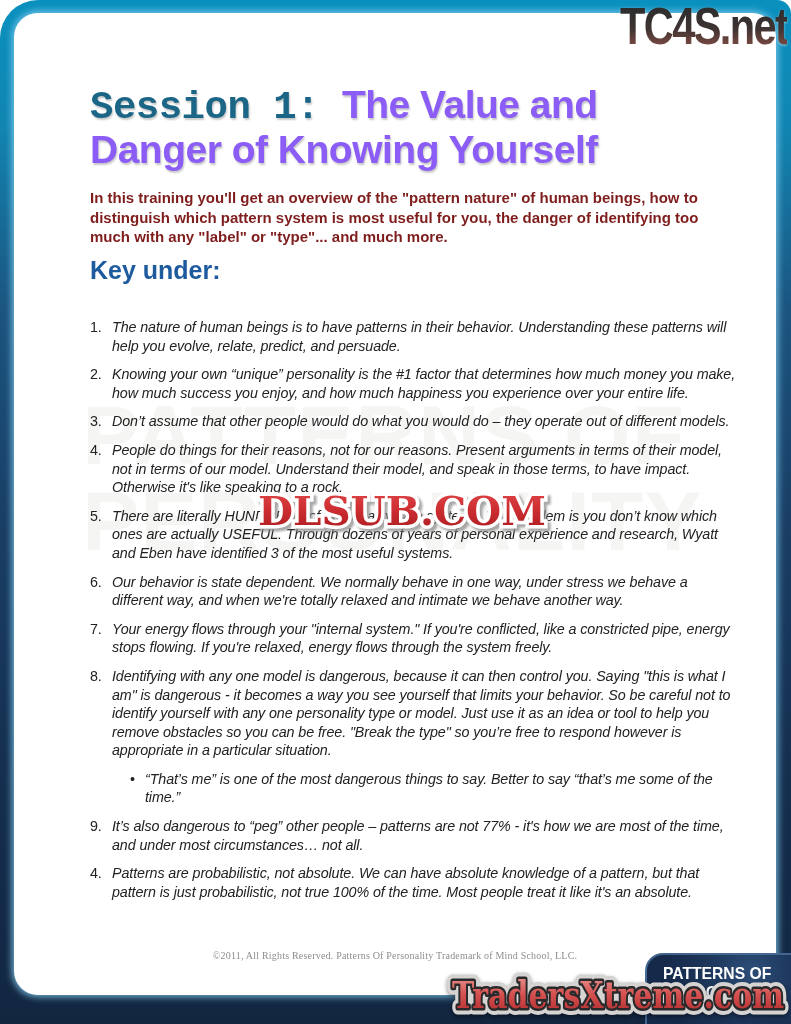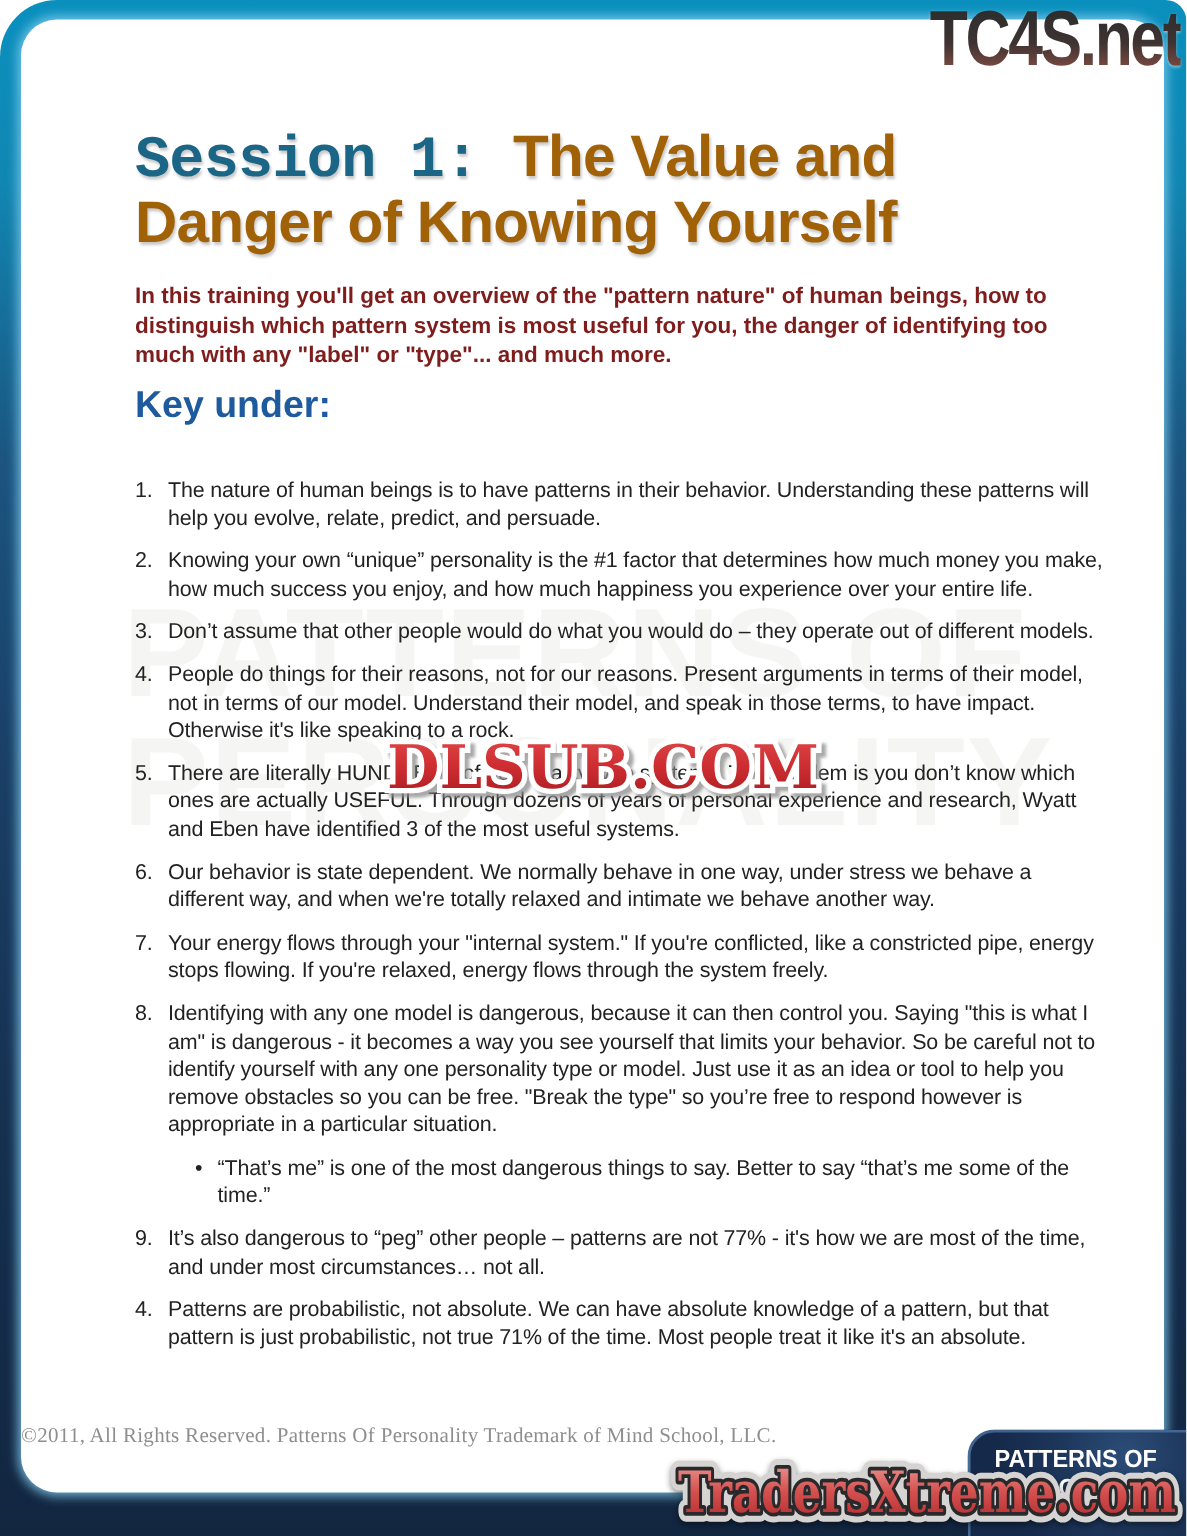--- a/index.html
+++ b/index.html
@@ -12,33 +12,33 @@
   .page{position:absolute;left:14px;top:13px;right:15px;bottom:29px;background:#ffffff;
         border-radius:24px;box-shadow:0 0 7px 2px rgba(130,205,240,.85);}
   
   .bg-mark{position:absolute;left:82px;top:392px;font-weight:800;font-size:84px;line-height:86px;
            letter-spacing:1px;color:rgba(80,65,35,0.055);transform:scaleX(1.02);transform-origin:left top;
            white-space:nowrap;z-index:1;}
   .content{position:absolute;inset:0;z-index:2;}
   .title{position:absolute;left:90px;top:84px;font-weight:700;font-size:39px;line-height:41px;
          letter-spacing:-0.5px;text-shadow:1px 2px 2px rgba(0,0,0,0.22);}
   .title .teal{color:#1b6587;font-family:Liberation Mono, monospace;}
-  .title .blue{color:#a16207;}
+  .title .blue{color:#8b5cf6;}
   .intro{position:absolute;left:90px;top:188px;width:650px;font-weight:700;font-size:15px;
          line-height:19.5px;color:#7f1d1d;}
   .keypoints-h{position:absolute;left:90px;top:256px;font-weight:700;font-size:25px;color:#1d5a9e;}
   .kp-list{position:absolute;left:90px;top:318px;width:648px;font-size:14.3px;line-height:18.6px;
            color:#222222;letter-spacing:-0.1px;}
   .kp-item{display:flex;margin-bottom:10px;}
   .kp-num{flex:0 0 22px;}
-  .kp-text{flex:1;}
+  .kp-text{flex:1;font-style:italic;}
   .kp-sub{display:flex;margin:0 0 10px 40px;}
   .kp-bullet{flex:0 0 15px;}
-  .copyright{position:absolute;left:14px;right:15px;top:950px;text-align:left;
-             font-family:"Liberation Serif",serif;font-size:14px;color:#8e8e8e;letter-spacing:0.2px;}
+  .copyright{position:absolute;left:14px;right:15px;top:950px;text-align:center;
+             font-family:"Liberation Serif",serif;font-size:10px;color:#8e8e8e;letter-spacing:0.2px;}
   
   .logo-box{position:absolute;left:645px;top:953px;right:0;bottom:0;z-index:3;
             background:radial-gradient(circle at 72% 22%,#2c4d78 0%,#1c3559 40%,#15294a 75%);
             border-top:2px solid rgba(120,170,220,.45);border-left:2px solid rgba(120,170,220,.45);
             border-radius:18px 0 0 0;color:#ffffff;font-weight:700;}
   .logo-box .l1,.logo-box .l2{margin-left:16px;font-size:16.5px;line-height:19px;transform:scaleX(.95);
             transform-origin:left;white-space:nowrap;}
   .logo-box .l1{margin-top:9px;}
   
   .tc4s{position:absolute;top:0px;right:4px;z-index:5;font-weight:800;font-size:52px;line-height:52px;
@@ -109,21 +109,21 @@
       <div class="kp-sub">
         <span class="kp-bullet">•</span>
         <span class="kp-text">“That’s me” is one of the most dangerous things to say. Better to say “that’s me some of the time.”</span>
       </div>
       <div class="kp-item">
         <span class="kp-num">9.</span>
         <span class="kp-text">It’s also dangerous to “peg” other people – patterns are not 77% - it's how we are most of the time, and under most circumstances… not all.</span>
       </div>
       <div class="kp-item">
         <span class="kp-num">4.</span>
-        <span class="kp-text">Patterns are probabilistic, not absolute. We can have absolute knowledge of a pattern, but that pattern is just probabilistic, not true 71% of the time. Most people treat it like it's an absolute.</span>
+        <span class="kp-text">Patterns are probabilistic, not absolute. We can have absolute knowledge of a pattern, but that pattern is just probabilistic, not true 100% of the time. Most people treat it like it's an absolute.</span>
       </div>
     </div>
 
     <div class="copyright">©2011, All Rights Reserved. Patterns Of Personality Trademark of Mind School, LLC.</div>
   </div>
 
   <div class="logo-box">
     <div class="l1">PATTERNS OF</div>
     <div class="l2">PERSONALITY</div>
   </div>

